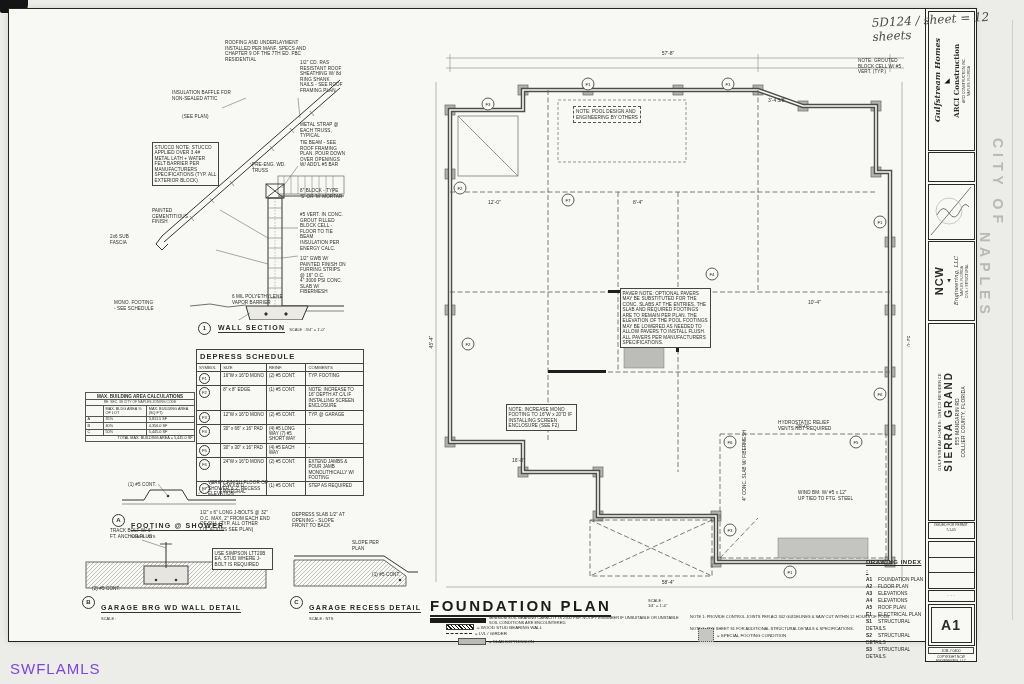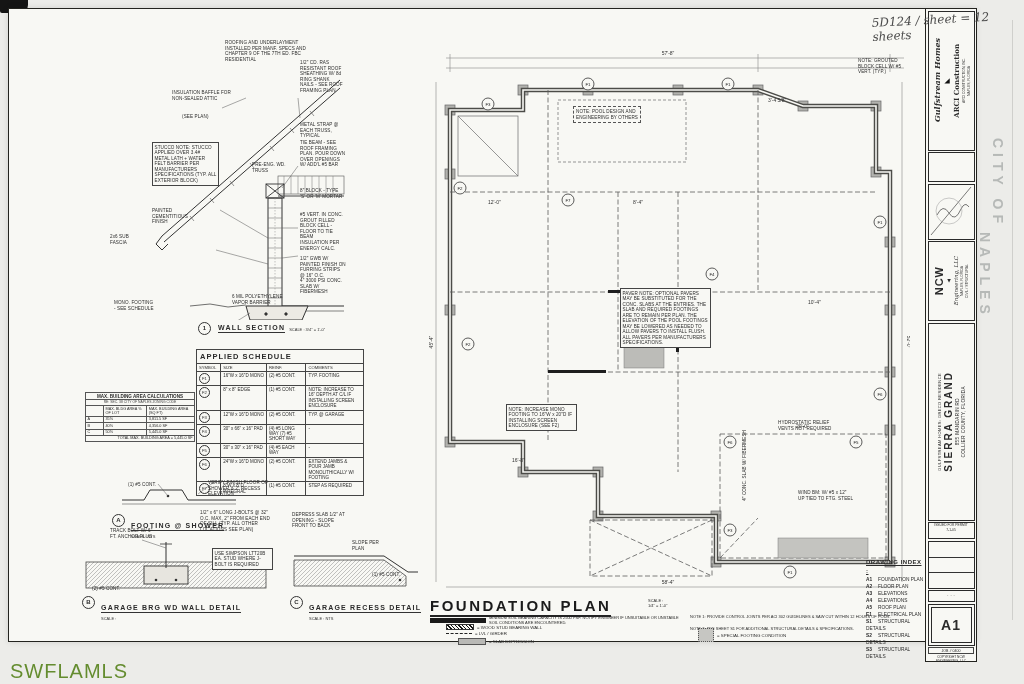--- a/index.html
+++ b/index.html
@@ -42,21 +42,21 @@
   .strip{left:925px;top:8px;width:50px;height:652px;background:#f8f8f4;border:1.2px solid #23231f;}
   .tbox{position:relative;margin:1.5px;border:.9px solid #2a2a2a;background:#f8f8f4;overflow:hidden;}
   .vtext{writing-mode:vertical-rl;transform:rotate(180deg);display:inline-block;}
   .vwrap{position:absolute;inset:0;display:flex;justify-content:center;align-items:center;gap:1px;}
   .serif{font-family:"DejaVu Serif", serif;}
   .hand{font-family:"DejaVu Serif", serif;font-style:italic;color:#4c4c4c;}
   .stamp{writing-mode:vertical-rl;font-weight:bold;color:#b6b9b7;letter-spacing:5px;font-size:14px;}
   .dindex{font-size:4.8px;line-height:1.45;}
   .dindex .dtitle{font-size:6px;font-weight:bold;text-decoration:underline;letter-spacing:.5px;margin-bottom:2px;}
   .dindex .dk{display:inline-block;width:12px;font-weight:bold;}
-  .wm{font-size:20px;color:#4d7c0f;letter-spacing:1px;opacity:.85;}
+  .wm{font-size:15px;color:#6d28d9;letter-spacing:1px;opacity:.85;}
   svg{display:block;}
   svg text{font-family:"Liberation Sans",sans-serif;}
   .dim{font-size:5px;fill:#333;}
   .fst{font-size:4.4px;fill:#222;}
 </style>
 </head>
 <body>
 
 <div class="page">
 
@@ -164,21 +164,21 @@
 
   <div class="abs" style="left:198px;top:322px;display:flex;align-items:center;gap:4px;">
     <span class="detcirc">1</span>
     <span class="detlabel">WALL SECTION</span>
     <span class="detscale">SCALE : 3/4" = 1'-0"</span>
   </div>
 
   <table class="abs fsched" style="left:196px;top:349px;width:168px;">
     <tbody>
         <tr>
-          <td colspan="4" class="ftitle">APPLIED SCHEDULE</td>
+          <td colspan="4" class="ftitle">DEPRESS SCHEDULE</td>
         </tr>
     <tr class="fhead">
       <td style="width:20px;">SYMBOL</td>
       <td style="width:48px;">SIZE</td>
       <td style="width:42px;">REINF.</td>
       <td style="width:58px;">COMMENTS</td>
     </tr>
     <tr>
           <td><span class="fsym-circ">F1</span></td>
           <td>16"W x 16"D MONO</td>

